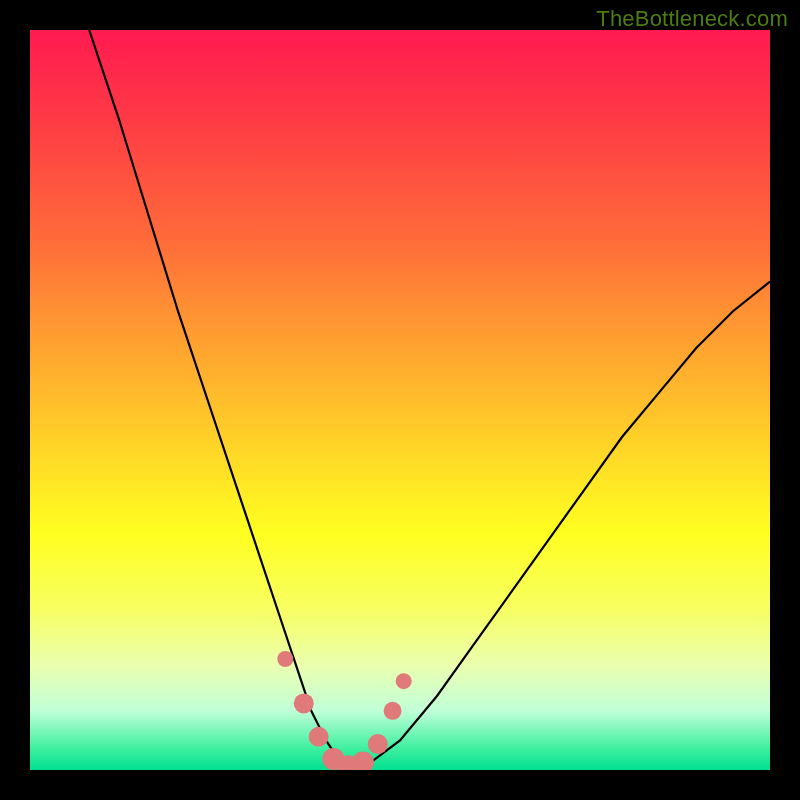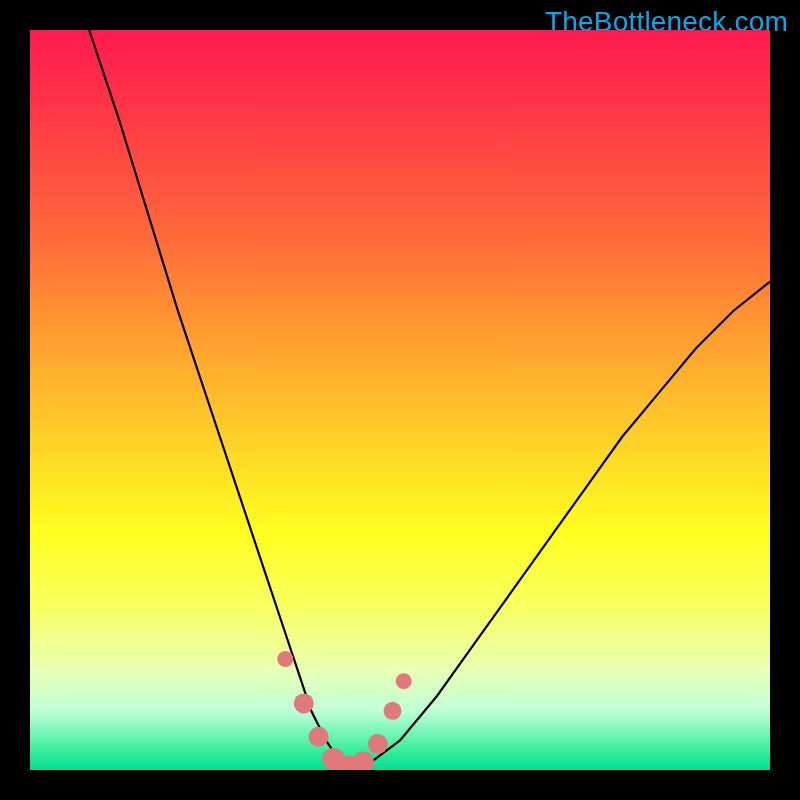--- a/index.html
+++ b/index.html
@@ -27,22 +27,22 @@
       #eaffb0 86%,
       #c0ffd8 92%,
       #40f0a0 97%,
       #00e090 100%);
   }
   .watermark {
     position: absolute;
     top: 6px;
     right: 12px;
     font-family: Arial, Helvetica, sans-serif;
-    font-size: 28px;
-    color: #0ea5e9;
+    font-size: 22px;
+    color: #4d7c0f;
     letter-spacing: 0.2px;
     text-align: center;
   }
   svg.curve {
     position: absolute;
     left: 0; top: 0;
     width: 740px; height: 740px;
   }
 </style>
 </head>

